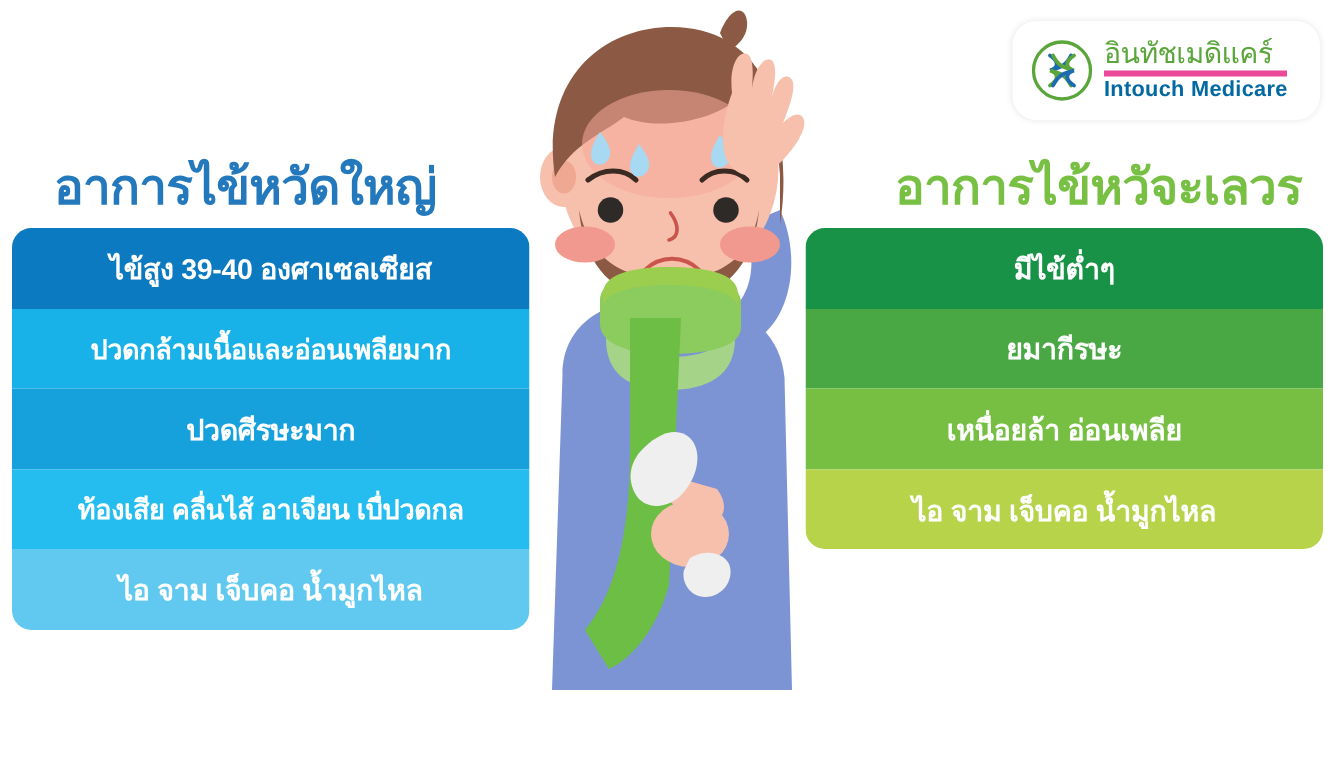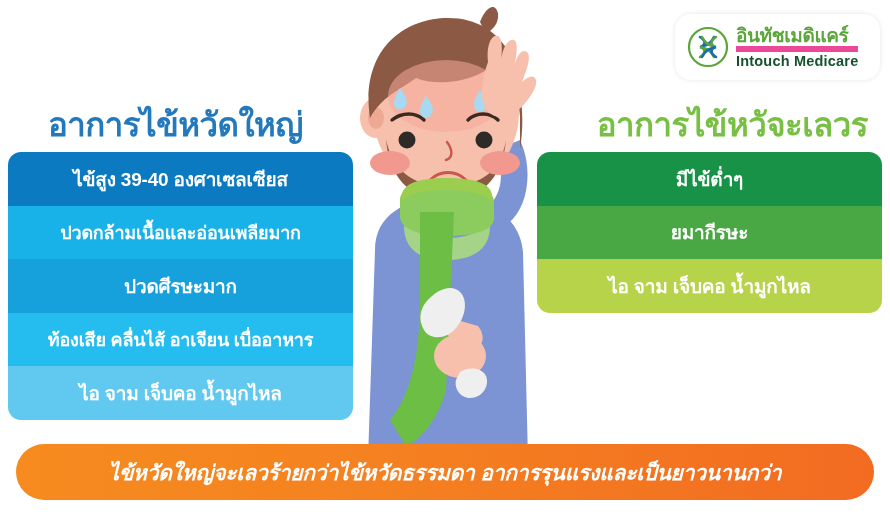--- a/index.html
+++ b/index.html
@@ -29,42 +29,42 @@
   }
   .logo-mark {
     width: 42px; height: 42px;
     flex: 0 0 42px;
     position: relative;
     margin-right: 7px;
   }
   .logo-text { display: flex; flex-direction: column; justify-content: center; line-height: 1; }
   .logo-th {
     color: #5AA63B;
-    font-size: 19px; font-weight: bold;
+    font-size: 19px; font-weight: normal;
     letter-spacing: -0.4px;
-    border-bottom: 6px solid #ec4899;
+    border-bottom: 4px solid #ec4899;
     padding-bottom: 1px;
   }
   .logo-en {
-    color: #14532d;
+    color: #0369a1;
     font-size: 14.5px; font-weight: bold;
     letter-spacing: 0.2px;
     margin-top: 2px;
   }
 
   
   .heading {
     position: absolute;
     top: 98px;
     font-size: 33px;
     font-weight: bold;
     letter-spacing: -0.5px;
     white-space: nowrap;
   }
-  .heading-left  { left: 36px;  color: #2479BD; margin-left: 12px; }
+  .heading-left  { left: 36px;  color: #2479BD; }
   .heading-right { right: 22px; color: #78C043; }
 
   
   .panel {
     position: absolute;
     top: 152px;
     width: 345px;
     border-radius: 13px;
     overflow: hidden;
     display: flex;
@@ -128,27 +128,28 @@
     </div>
   </div>
 
   <div class="heading heading-left">อาการไข้หวัดใหญ่</div>
   <div class="heading heading-right">อาการไข้หวัจะเลวร</div>
 
   <div class="panel panel-left">
     <div class="row" style="background:#0C7AC0">ไข้สูง 39-40 องศาเซลเซียส</div>
     <div class="row row-small" style="background:#18B2E8">ปวดกล้ามเนื้อและอ่อนเพลียมาก</div>
     <div class="row" style="background:#16A0DC">ปวดศีรษะมาก</div>
-    <div class="row row-small" style="background:#25BDEF">ท้องเสีย คลื่นไส้ อาเจียน เบื่ออาหาร</div>
+    <div class="row row-small" style="background:#25BDEF">ท้องเสีย คลื่นไส้ อาเจียน เบื่ปวดกล</div>
     <div class="row" style="background:#61C9F0">ไอ จาม เจ็บคอ น้ำมูกไหล</div>
   </div>
 
   <div class="panel panel-right">
     <div class="row" style="background:#179247">มีไข้ต่ำๆ</div>
     <div class="row" style="background:#49A844">ยมากีรษะ</div>
+    <div class="row" style="background:#76BF43">เหนื่อยล้า อ่อนเพลีย</div>
     <div class="row" style="background:#B6D34A">ไอ จาม เจ็บคอ น้ำมูกไหล</div>
   </div>
 
   <div class="character">
     <svg width="255" height="460" viewBox="0 0 255 460">
 
       <path d="M55 250 C55 215, 85 198, 125 198 C168 198, 200 216, 203 252 L208 460 L48 460 Z" fill="#7D94D4"></path>
 
       <path d="M186 225 C208 210, 214 170, 200 140 L176 150 C186 176, 180 198, 166 208 Z" fill="#7D94D4"></path>
 
@@ -199,17 +200,14 @@
       <path d="M100 212 L134 212 L126 390 C118 420, 100 440, 86 446 L70 420 C90 396, 100 356, 100 300 Z" fill="#6CBE45"></path>
 
       <path d="M130 318 C120 310, 112 312, 110 322 L150 352 C164 348, 166 336, 158 326 Z" fill="#F7C0AC"></path>
       <ellipse cx="140" cy="356" rx="26" ry="22" fill="#F7C0AC"></ellipse>
 
       <path d="M106 302 C118 288, 132 284, 140 292 C148 300, 146 316, 136 328 C126 340, 110 340, 104 330 C98 320, 100 310, 106 302 Z" fill="#EFEFEF"></path>
       <path d="M140 372 C150 366, 162 368, 166 376 C170 386, 162 398, 150 398 C140 398, 134 388, 136 380 Z" fill="#EFEFEF"></path>
     </svg>
   </div>
 
-  <div class="banner">
-    <span class="banner-text">ไข้หวัดใหญ่จะเลวร้ายกว่าไข้หวัดธรรมดา อาการรุนแรงและเป็นยาวนานกว่า</span>
-  </div>
 
 </div>
 
 </body></html>

